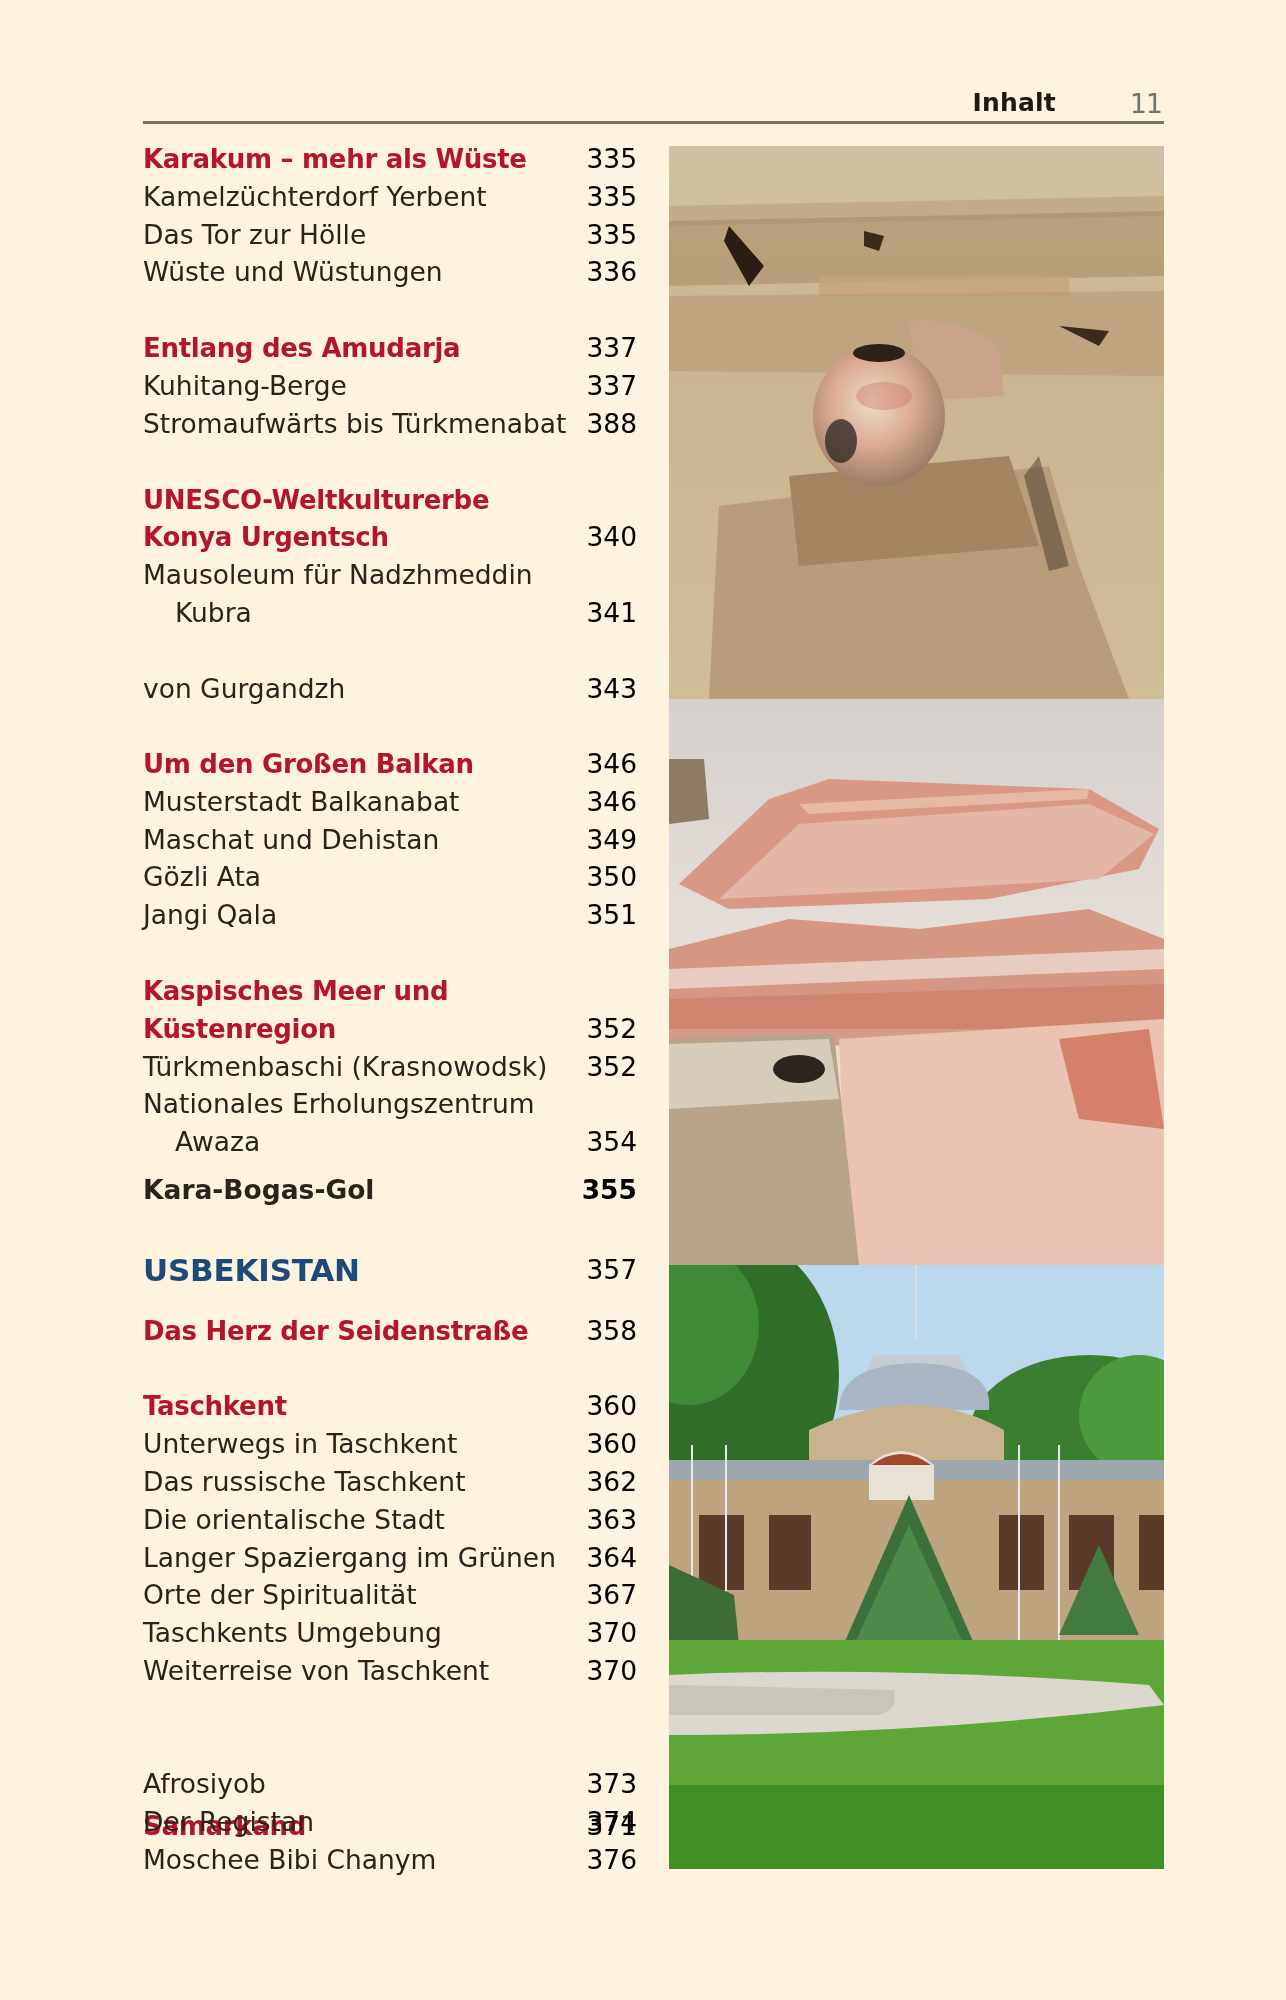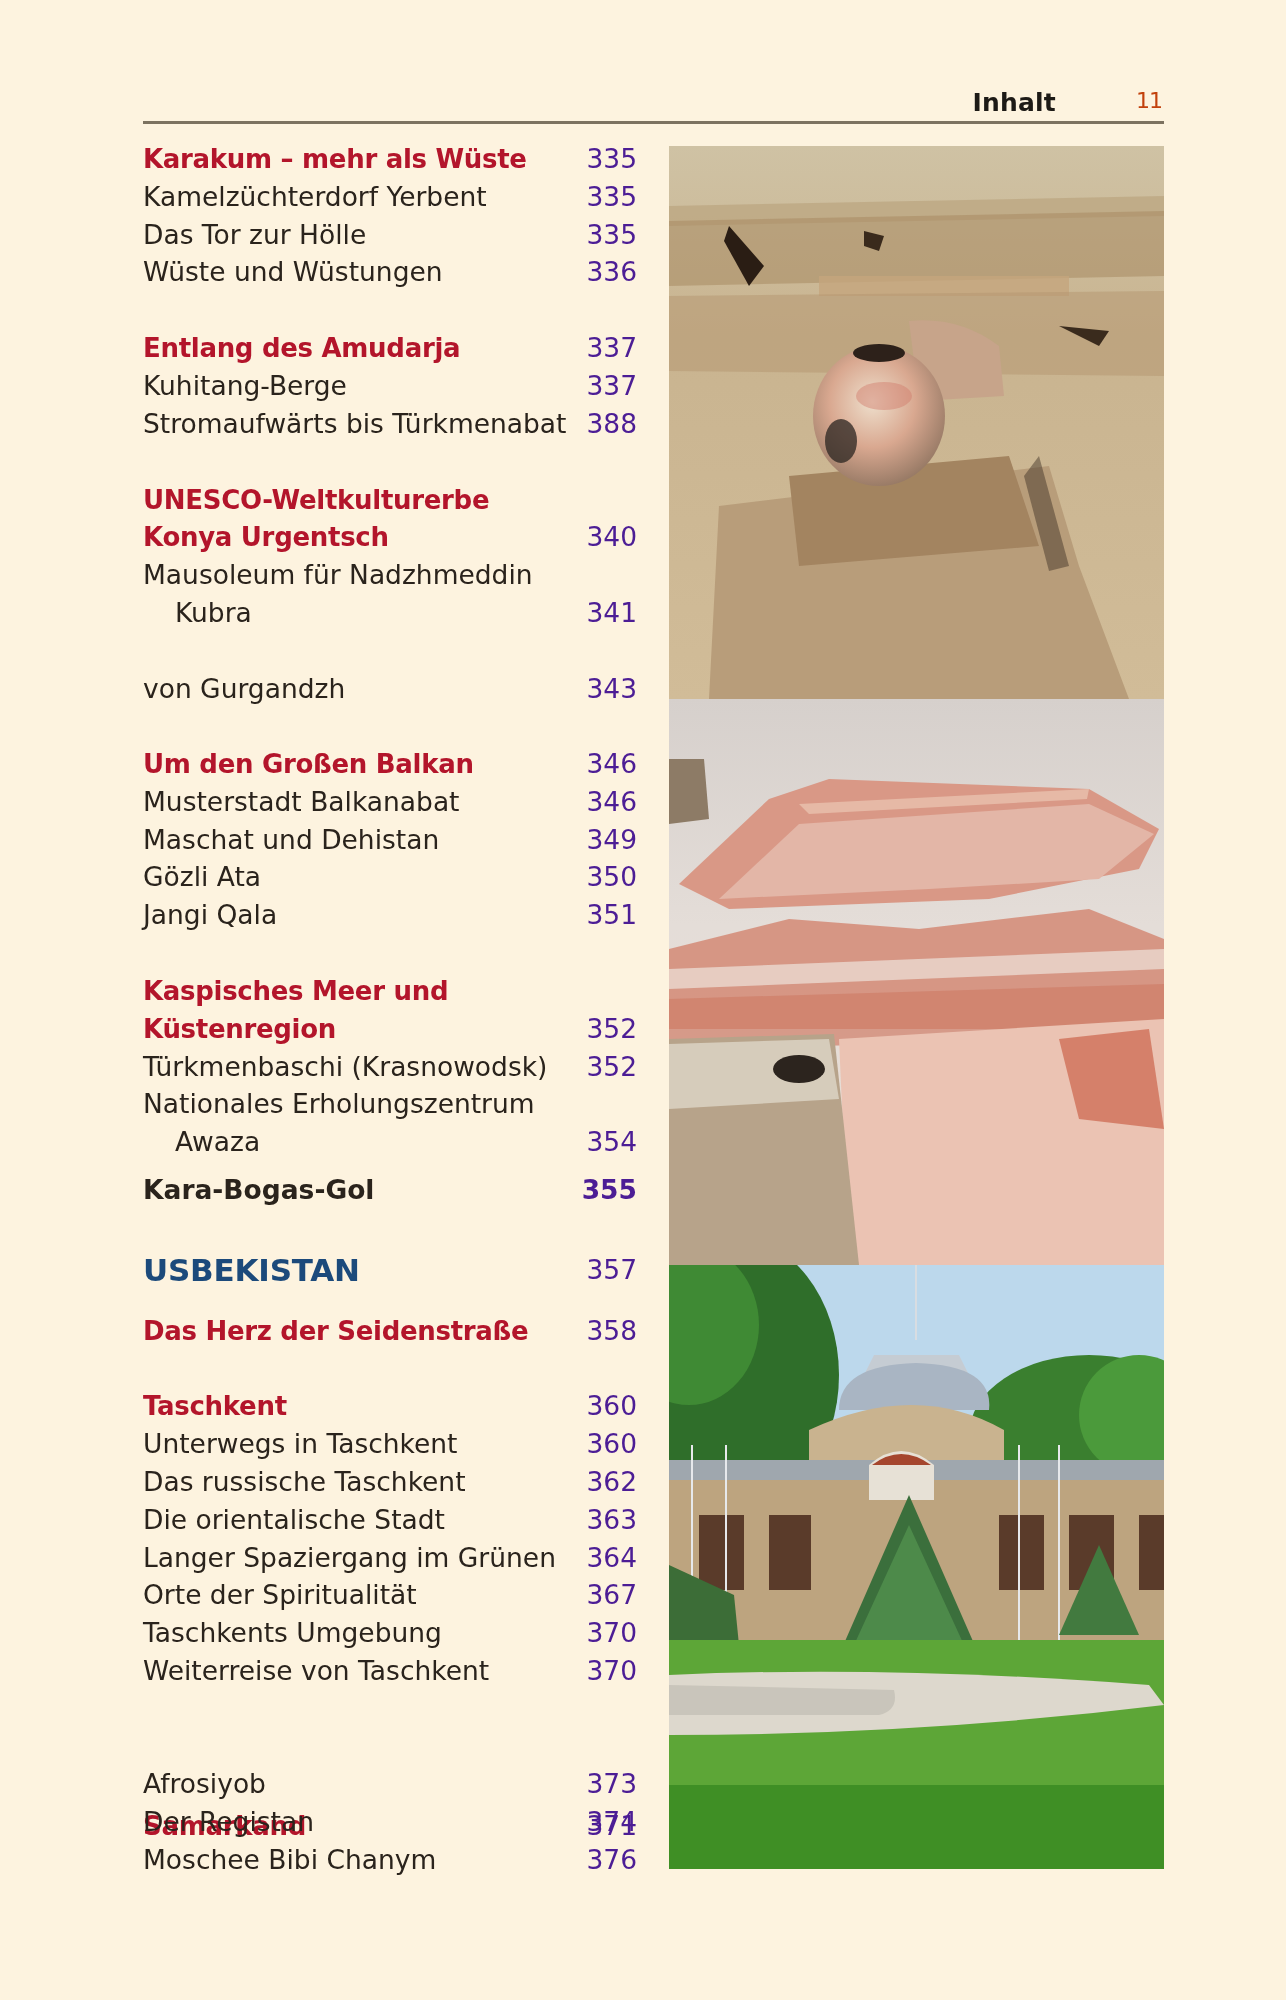--- a/index.html
+++ b/index.html
@@ -10,38 +10,38 @@
     color: #2a231c;
   }
   .running-head {
     position: absolute; left: 0; top: 88px; width: 1164px; height: 34px;
   }
   .running-head .title {
     position: absolute; right: 108px; top: 0; font-weight: bold; font-size: 25px;
     letter-spacing: 0.2px; color: #1d1a16;
   }
   .running-head .pageno {
-    position: absolute; right: 2px; top: 0; font-size: 22px; color: #c2410c;
+    position: absolute; right: 2px; top: 0; font-size: 27px; color: #737373;
     letter-spacing: -1px;
   }
   .rule {
     position: absolute; left: 143px; top: 121px; width: 1021px; height: 3px;
     background: #7c7260;
   }
   .toc { position: absolute; left: 0; top: 0; width: 660px; height: 1696px; }
   .row {
     position: absolute; left: 143px; width: 494px; height: 36px;
     line-height: 36px; font-size: 26.5px; white-space: nowrap;
   }
   .row .label { position: absolute; left: 0; top: 0; }
   .row .page { position: absolute; right: 0; top: 0; }
   .row.indent .label { left: 32px; }
   .row.chapter .label { color: #b3152b; font-weight: bold; font-size: 26px; letter-spacing: -0.3px; }
   .row.country .label { color: #1c4a7b; font-weight: bold; font-size: 31px; letter-spacing: -0.2px; text-align: center; }
-  .row .page { color: #4c1d95; }
+  .row .page { color: #000000; }
   .photos {
     position: absolute; left: 669px; top: 146px; width: 495px; height: 1723px;
   }
   .photo { position: absolute; left: 0; width: 495px; overflow: hidden; }
   .photo svg { display: block; width: 100%; height: 100%; }
 </style>
 </head>
 <body>
 
 <div class="running-head">

